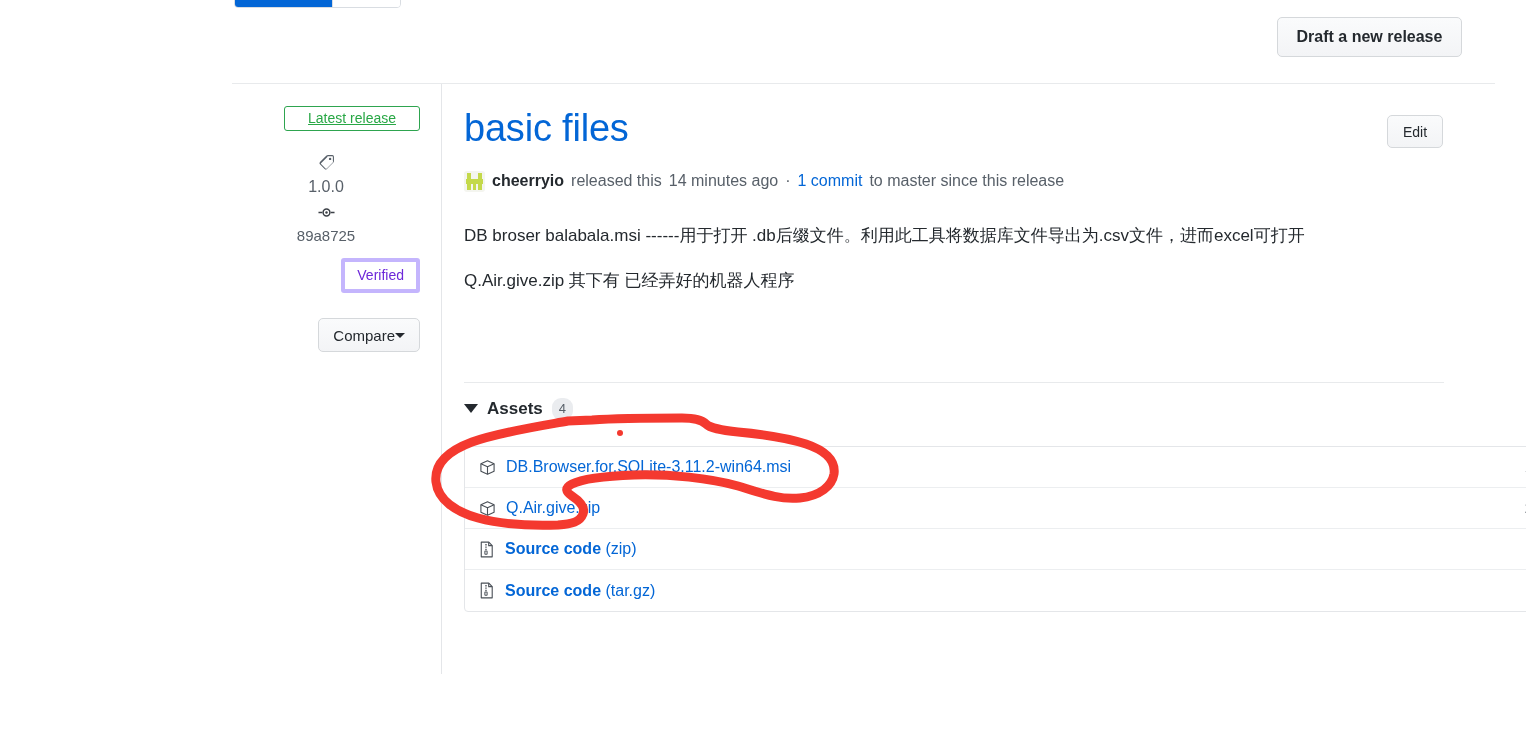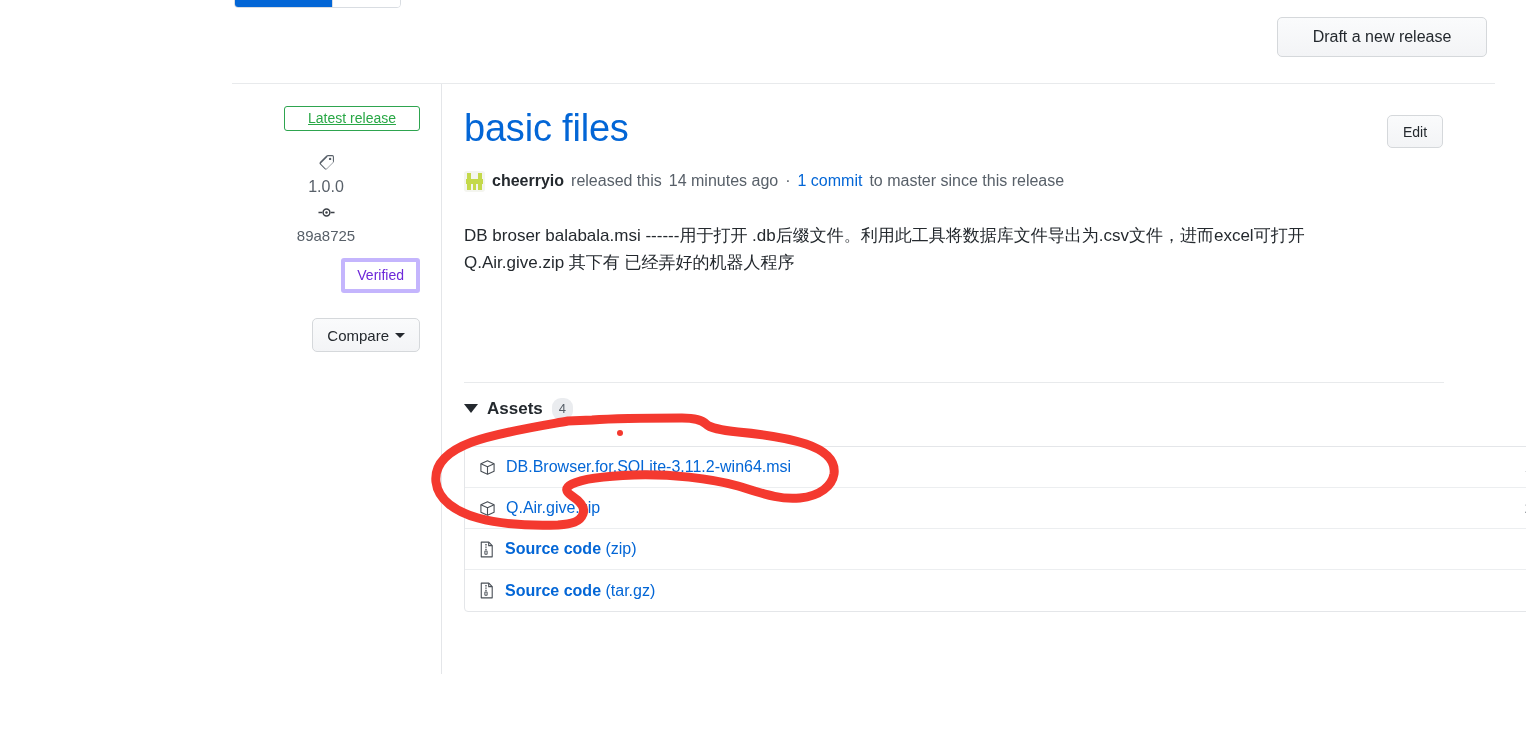--- a/index.html
+++ b/index.html
@@ -46,31 +46,32 @@
   .tab.active {
     background: #0366d6;
     color: #ffffff;
   }
 
   
   #draft-release-button {
     position: absolute;
     left: 1277px;
     top: 17px;
-    width: 210px;
+    width: 185px;
     height: 40px;
     display: flex;
     align-items: center;
     justify-content: center;
     font-size: 16px;
     color: #24292e;
     background: linear-gradient(#fafbfc, #f3f4f6);
     border: 1px solid #d5d8db;
     border-radius: 5px;
     box-sizing: border-box;
+    font-weight: bold;
   }
 
   
   #top-rule {
     position: absolute;
     left: 232px;
     top: 83px;
     width: 1263px;
     height: 1px;
     background: #e8eaec;
@@ -123,21 +124,20 @@
     border-radius: 3px;
     color: #6d28d9;
     font-size: 14px;
     background: #fff;
     line-height: 1.2;
   }
   #compare-button {
     display: inline-flex;
     align-items: center;
     justify-content: center;
-    gap: 6px;
     margin-top: 25px;
     padding: 12px 14px;
     height: 34px;
     border: 1px solid #d5d8db;
     border-radius: 5px;
     background: linear-gradient(#fafbfc, #f3f4f6);
     color: #24292e;
     font-size: 15px;
     box-sizing: border-box;
   }
@@ -209,21 +209,21 @@
   #author-name { font-weight: bold; color: #24292e; }
   .byline-link { color: #0366d6; }
 
   .body-paragraph {
     margin: 0;
     font-size: 17px;
     line-height: 1.62;
     color: #24292e;
   }
   #paragraph-1 { margin-top: 30px; width: 975px; }
-  #paragraph-2 { }
+  #paragraph-2 { margin-top: 18px; }
 
   
   #assets-rule {
     position: absolute;
     left: 464px;
     top: 382px;
     width: 980px;
     height: 1px;
     background: #e8eaec;
   }

